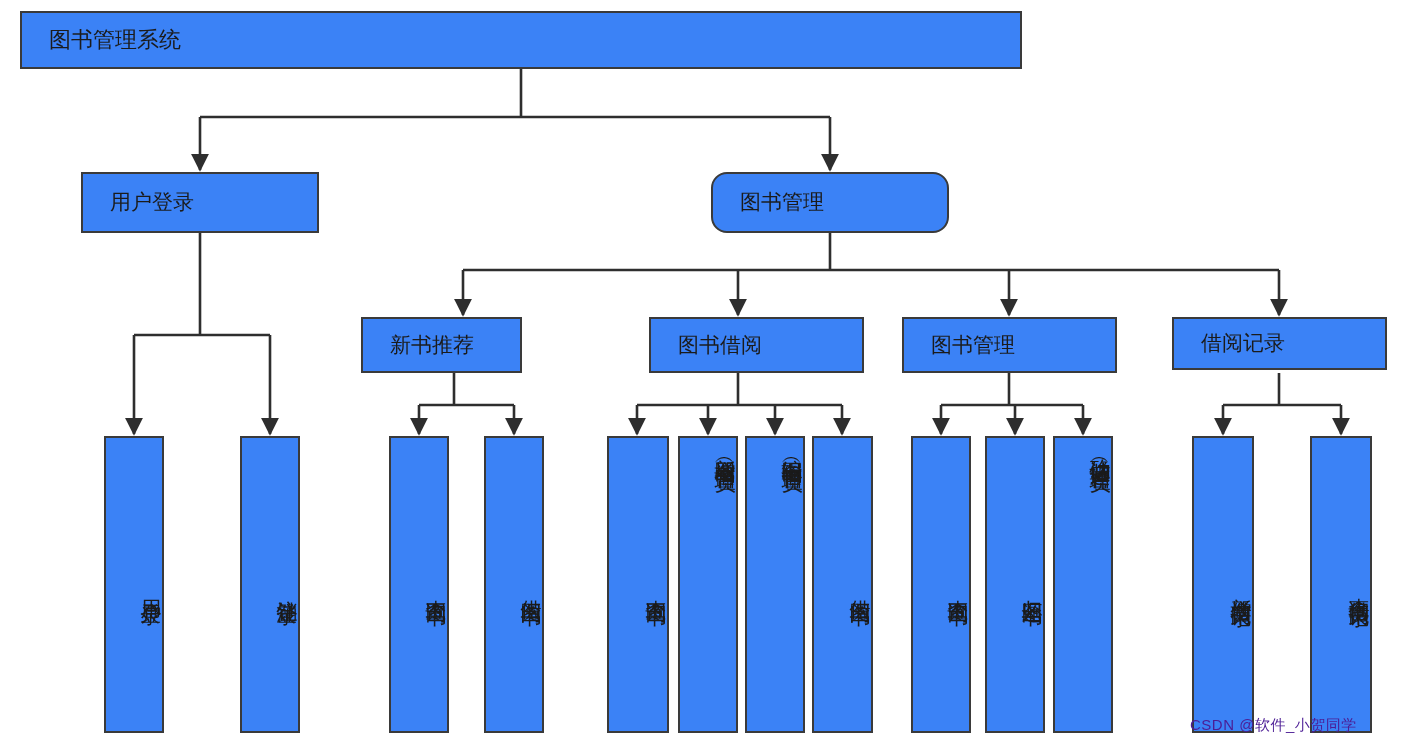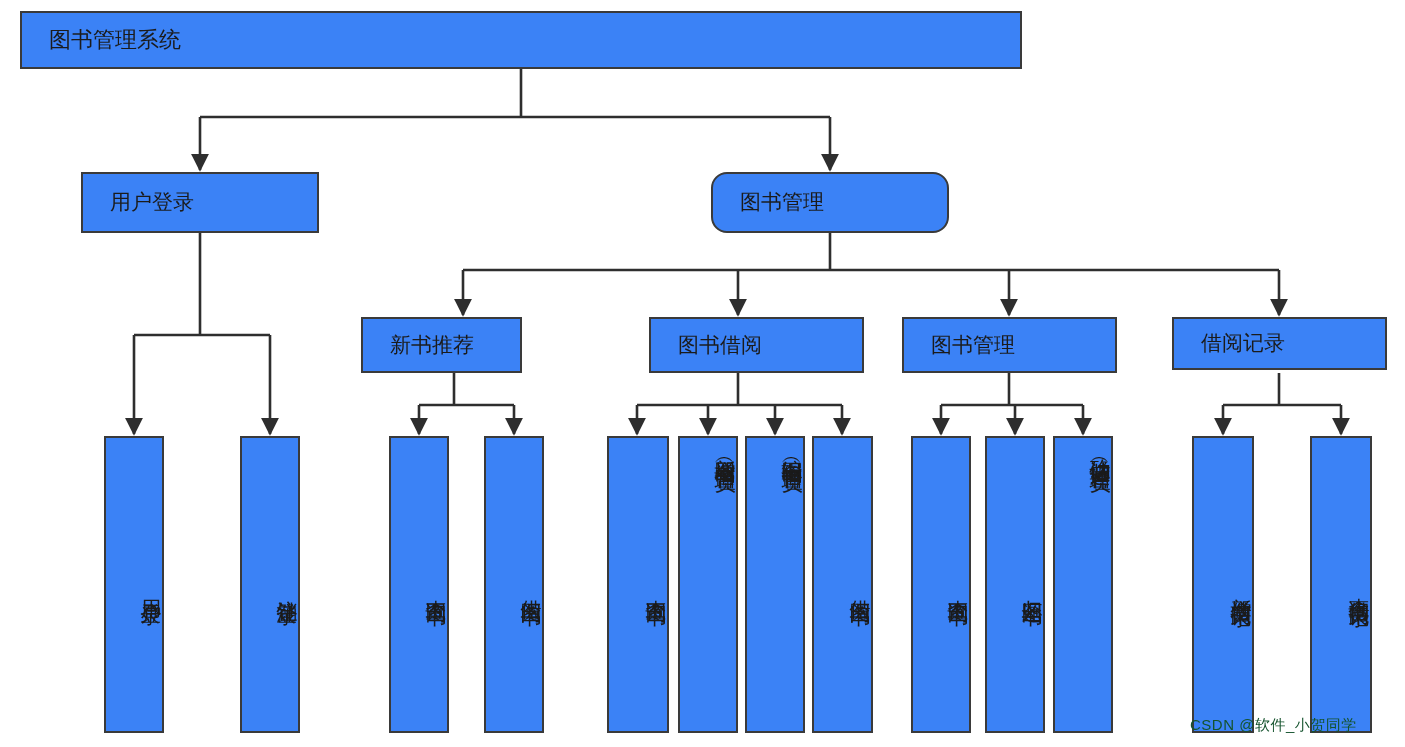--- a/index.html
+++ b/index.html
@@ -60,21 +60,21 @@
     width: 100%;
     height: auto;
     text-align: left;
   }
   .node-v.centered {
     align-items: center;
   }
   .watermark {
     position: absolute;
     font-size: 15px;
-    color: #14532d;
+    color: #4c1d95;
     white-space: nowrap;
     letter-spacing: 0.5px;
   }
 </style>
 </head>
 <body>
 
 <div id="canvas">
 
   <svg id="wires" viewBox="0 0 1405 747" width="1405" height="747" xmlns="http://www.w3.org/2000/svg">

